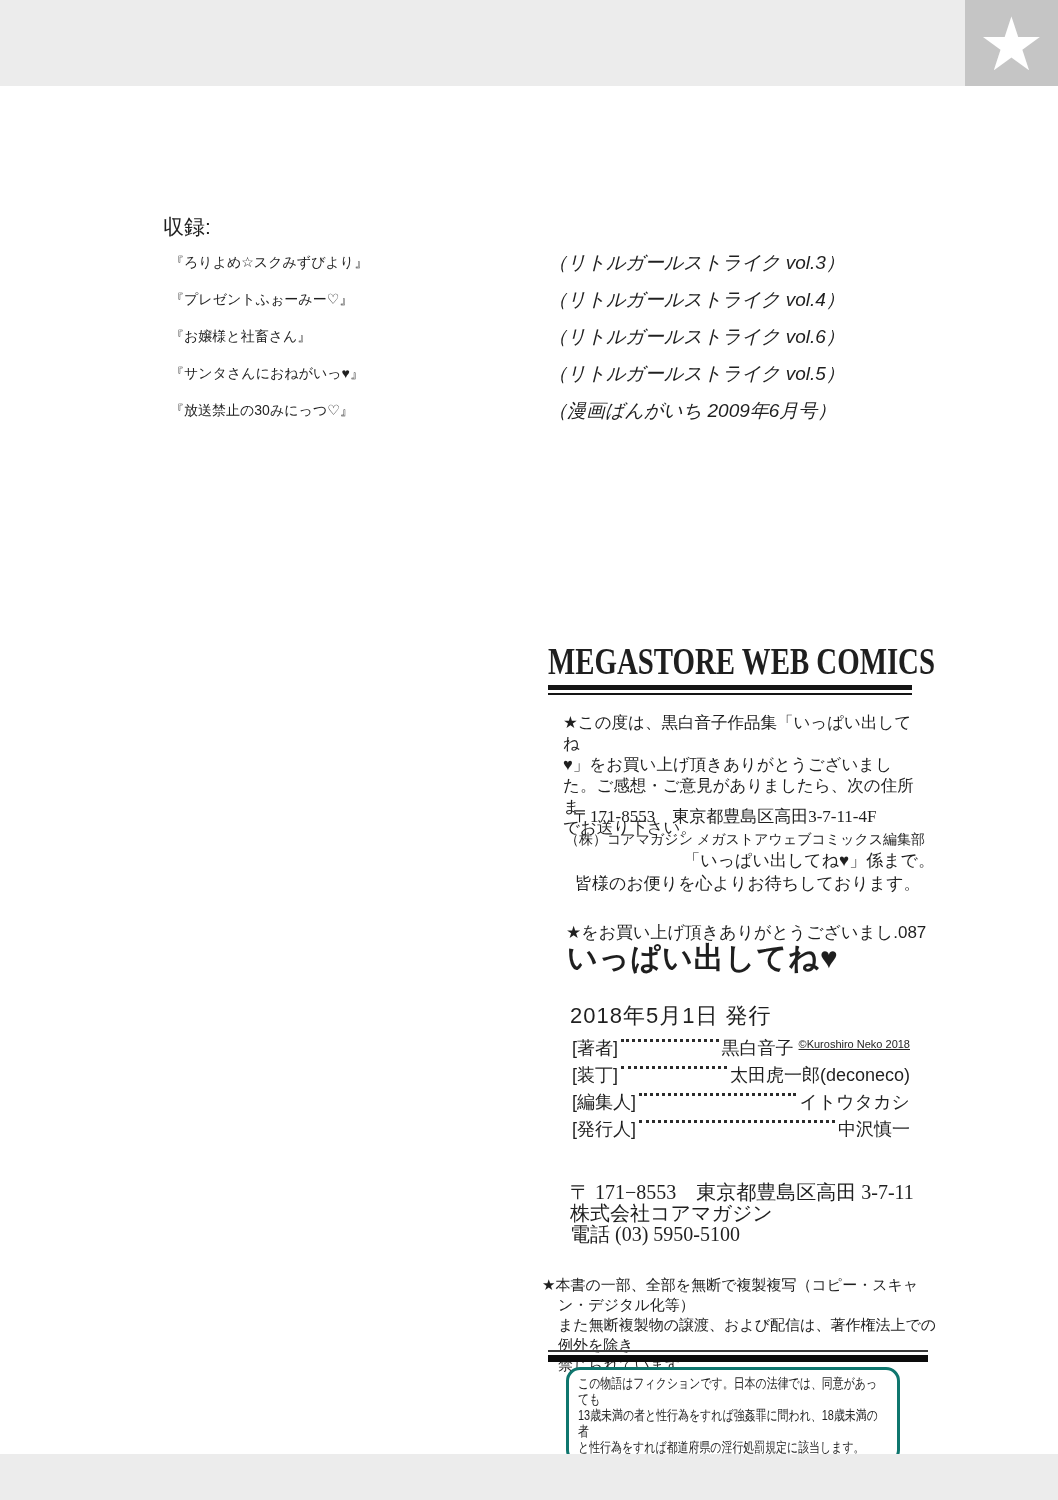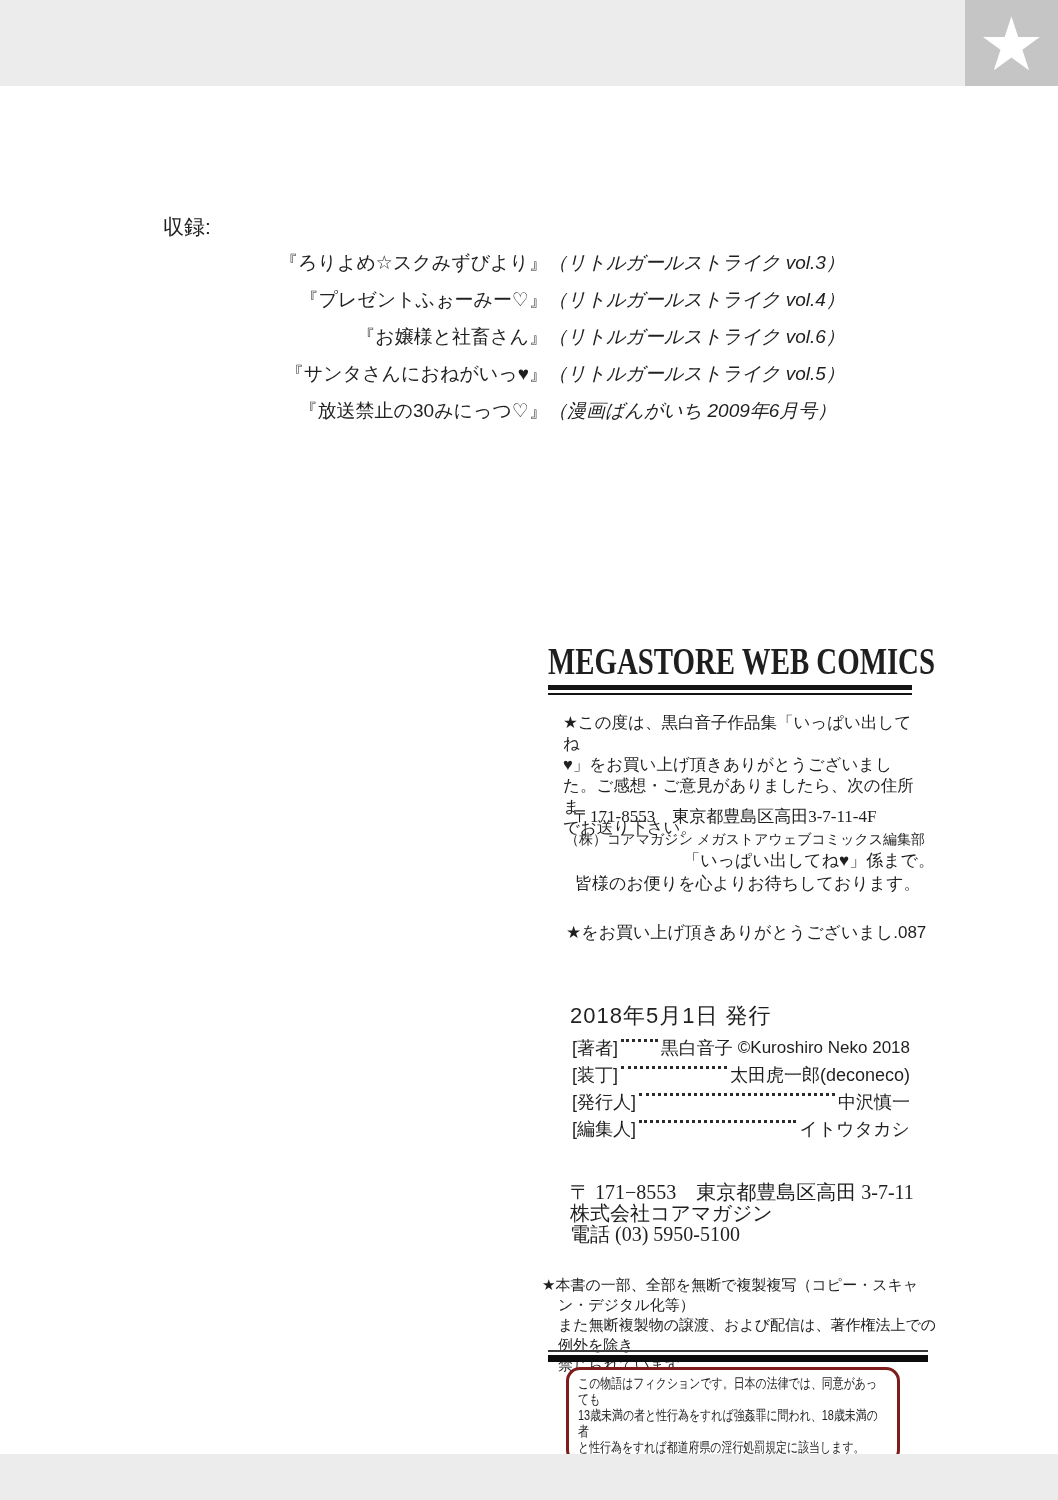--- a/index.html
+++ b/index.html
@@ -15,21 +15,21 @@
   .corner      { top:0; left:965px; width:93px; height:86px; background:#c5c5c5; text-align:center; }
   .corner .star{ position:static; color:#ffffff; font-size:74px; line-height:90px; }
   .bottom-band { top:1454px; left:0; width:1058px; height:46px; background:#ececec; }
 
   
   .included   { left:163px; top:170px; width:780px;margin-top:40px; }
   .included > div { position:static; }
   .inc-header { font-size:21px; line-height:34px; }
   .inc-row    { display:flex; align-items:center; height:37px; }
   .inc-row span { position:static; }
-  .inc-title  { width:385px; padding-left:7px; font-size:19px; white-space:nowrap;text-align:right; }
+  .inc-title  { width:385px; padding-left:7px; font-size:14px; white-space:nowrap; }
   .inc-src    { font-size:19px; white-space:nowrap;font-style:italic; }
 
   
   .logo-wrap  { left:548px; top:644px; width:364px;font-family:Liberation Serif, serif; }
   .logo-wrap > div { position:static; }
   .logo-text  { font-size:37px; font-weight:bold; line-height:36px; white-space:nowrap;
                 transform:scaleX(0.78); transform-origin:left top; }
   .rule-thick { margin-top:5px; height:5px; background:#151515; }
   .rule-thin  { margin-top:3px; height:2px; background:#151515; }
 
@@ -50,38 +50,38 @@
   .issued     { left:570px; top:1001px; font-size:22px; letter-spacing:1px; white-space:nowrap; }
 
   
   .credits    { left:572px; top:1036px; width:338px; }
   .credits > div { position:static; }
   .credit-row { display:flex; height:27px; font-size:18px; }
   .credit-row span { position:static; }
   .c-label  { white-space:nowrap; }
   .c-leader { flex:1; border-top:3px dotted #2b2b2b; margin:0 3px; transform:translateY(3px); }
   .c-value  { white-space:nowrap; }
-  .c-note   { font-size:17px; margin-left:5px; white-space:nowrap; transform:translateY(2px); }
+  .c-note   { font-size:11px; margin-left:5px; white-space:nowrap; transform:translateY(2px);text-decoration:underline; }
 
   
   .addr2 { left:570px; top:1182px; width:360px; font-size:20px; line-height:21px;
            white-space:pre-line; font-family:"Liberation Serif","DejaVu Serif",serif; }
 
   
   .copyright { left:542px; top:1275px; width:404px; font-size:15px; line-height:20px;
                white-space:pre-line; padding-left:16px; text-indent:-16px; }
 
   
   .sep { left:548px; top:1350px; width:380px; }
   .sep > div { position:static; }
   .sep-thin  { height:2px; background:#3a3a3a; }
   .sep-thick { margin-top:3px; height:7px; background:#0c0c0c; }
 
   
-  .fiction-box  { left:566px; top:1367px; width:334px; border:3px solid #7f1d1d;
+  .fiction-box  { left:566px; top:1367px; width:334px; border:3px solid #0f766e;
                   border-radius:14px; padding:5px 9px 6px; background:#fff; }
   .fiction-text { position:static; display:block; width:397px; font-size:14px; line-height:16px;
                   white-space:pre-line; transform:scaleX(0.78); transform-origin:left top; }
 </style>
 </head>
 <body>
 
 <div class="page">
 
   <div class="top-band"></div>
@@ -125,43 +125,44 @@
 でお送り下さい。</div>
 
   <div class="addr1">
     <div class="a1 l1">〒171-8553　東京都豊島区高田3-7-11-4F</div>
     <div class="a1 l2">（株）コアマガジン  メガストアウェブコミックス編集部</div>
     <div class="a1 l3">「いっぱい出してね♥」係まで。</div>
     <div class="a1 l4">皆様のお便りを心よりお待ちしております。</div>
   </div>
 
   <div class="series">★をお買い上げ頂きありがとうございまし.087</div>
+  <div class="book-title">いっぱい出してね♥</div>
   <div class="issued">2018年5月1日 発行</div>
 
   <div class="credits">
     <div class="credit-row">
       <span class="c-label">[著者]</span>
       <span class="c-leader"></span>
       <span class="c-value">黒白音子</span>
       <span class="c-note">©Kuroshiro Neko 2018</span>
     </div>
     <div class="credit-row">
       <span class="c-label">[装丁]</span>
       <span class="c-leader"></span>
       <span class="c-value">太田虎一郎(deconeco)</span>
     </div>
     <div class="credit-row">
+      <span class="c-label">[編集人]</span>
+      <span class="c-leader"></span>
+      <span class="c-value">イトウタカシ</span>
+    </div>
+    <div class="credit-row">
       <span class="c-label">[発行人]</span>
       <span class="c-leader"></span>
       <span class="c-value">中沢慎一</span>
-    </div>
-    <div class="credit-row">
-      <span class="c-label">[編集人]</span>
-      <span class="c-leader"></span>
-      <span class="c-value">イトウタカシ</span>
     </div>
   </div>
 
   <div class="addr2">〒 171−8553　東京都豊島区高田 3-7-11
 株式会社コアマガジン
 電話 (03) 5950-5100</div>
 
   <div class="copyright">★本書の一部、全部を無断で複製複写（コピー・スキャン・デジタル化等）
 また無断複製物の譲渡、および配信は、著作権法上での例外を除き
 禁じられています。</div>

